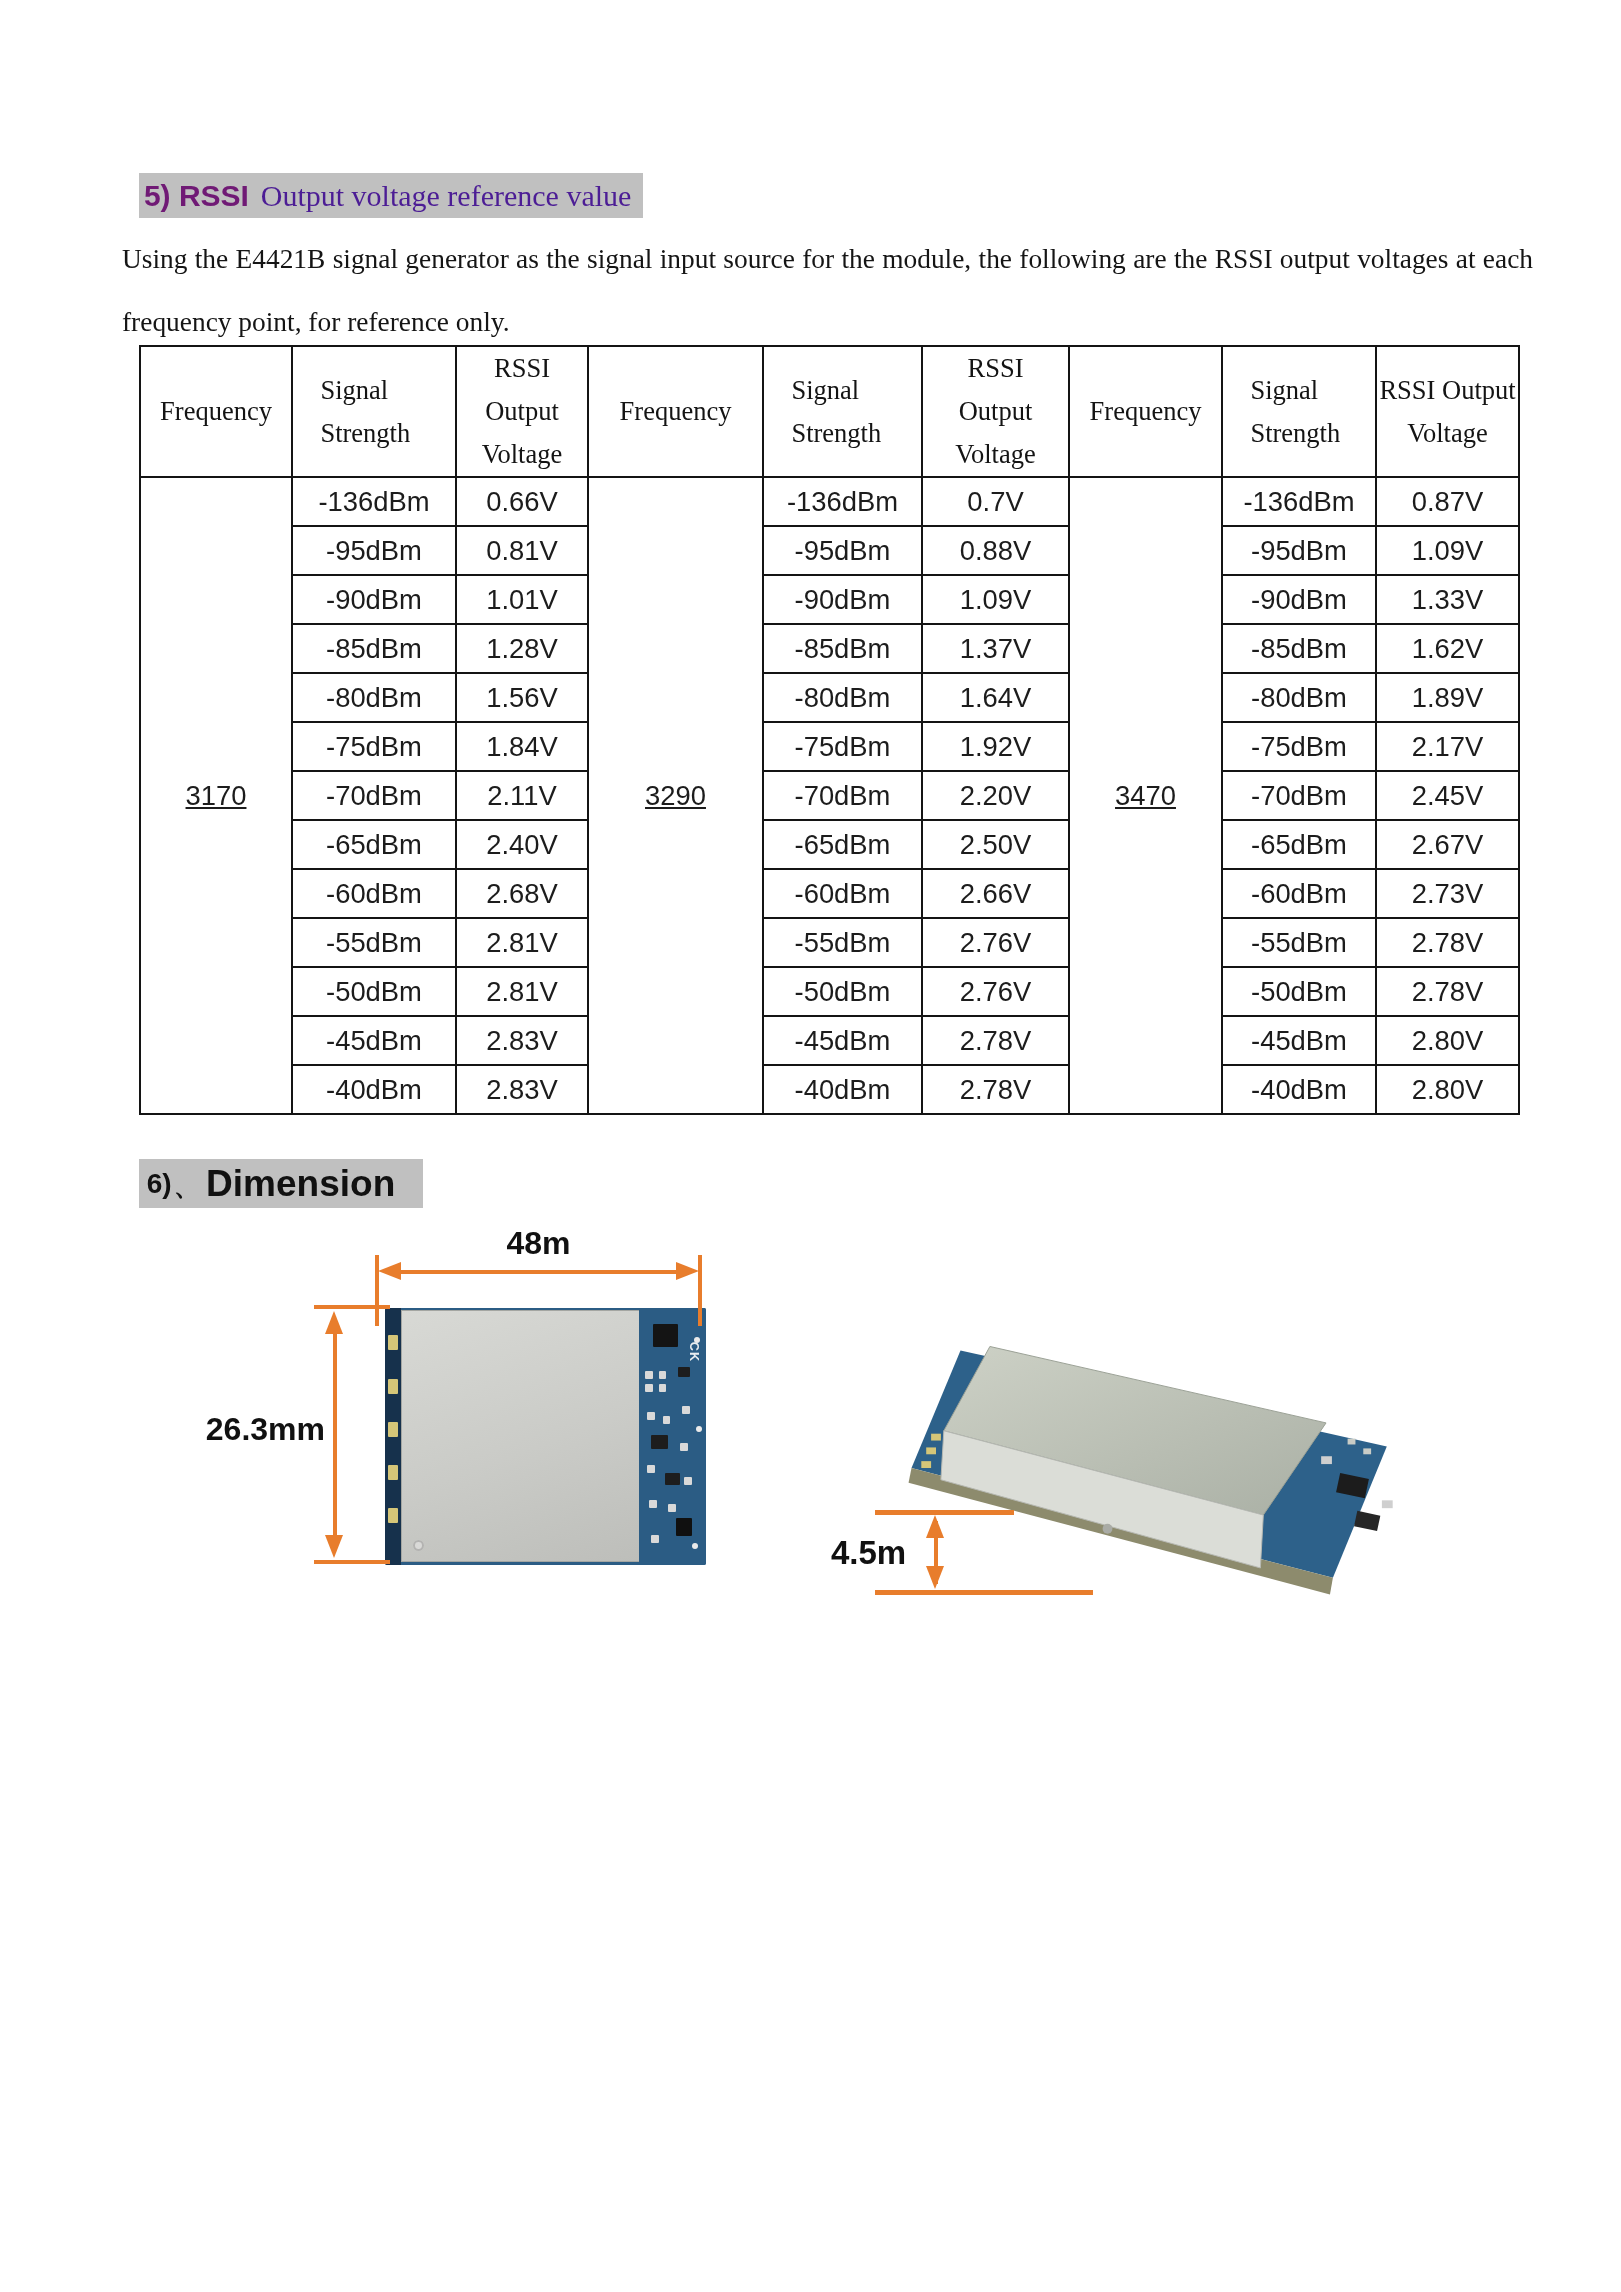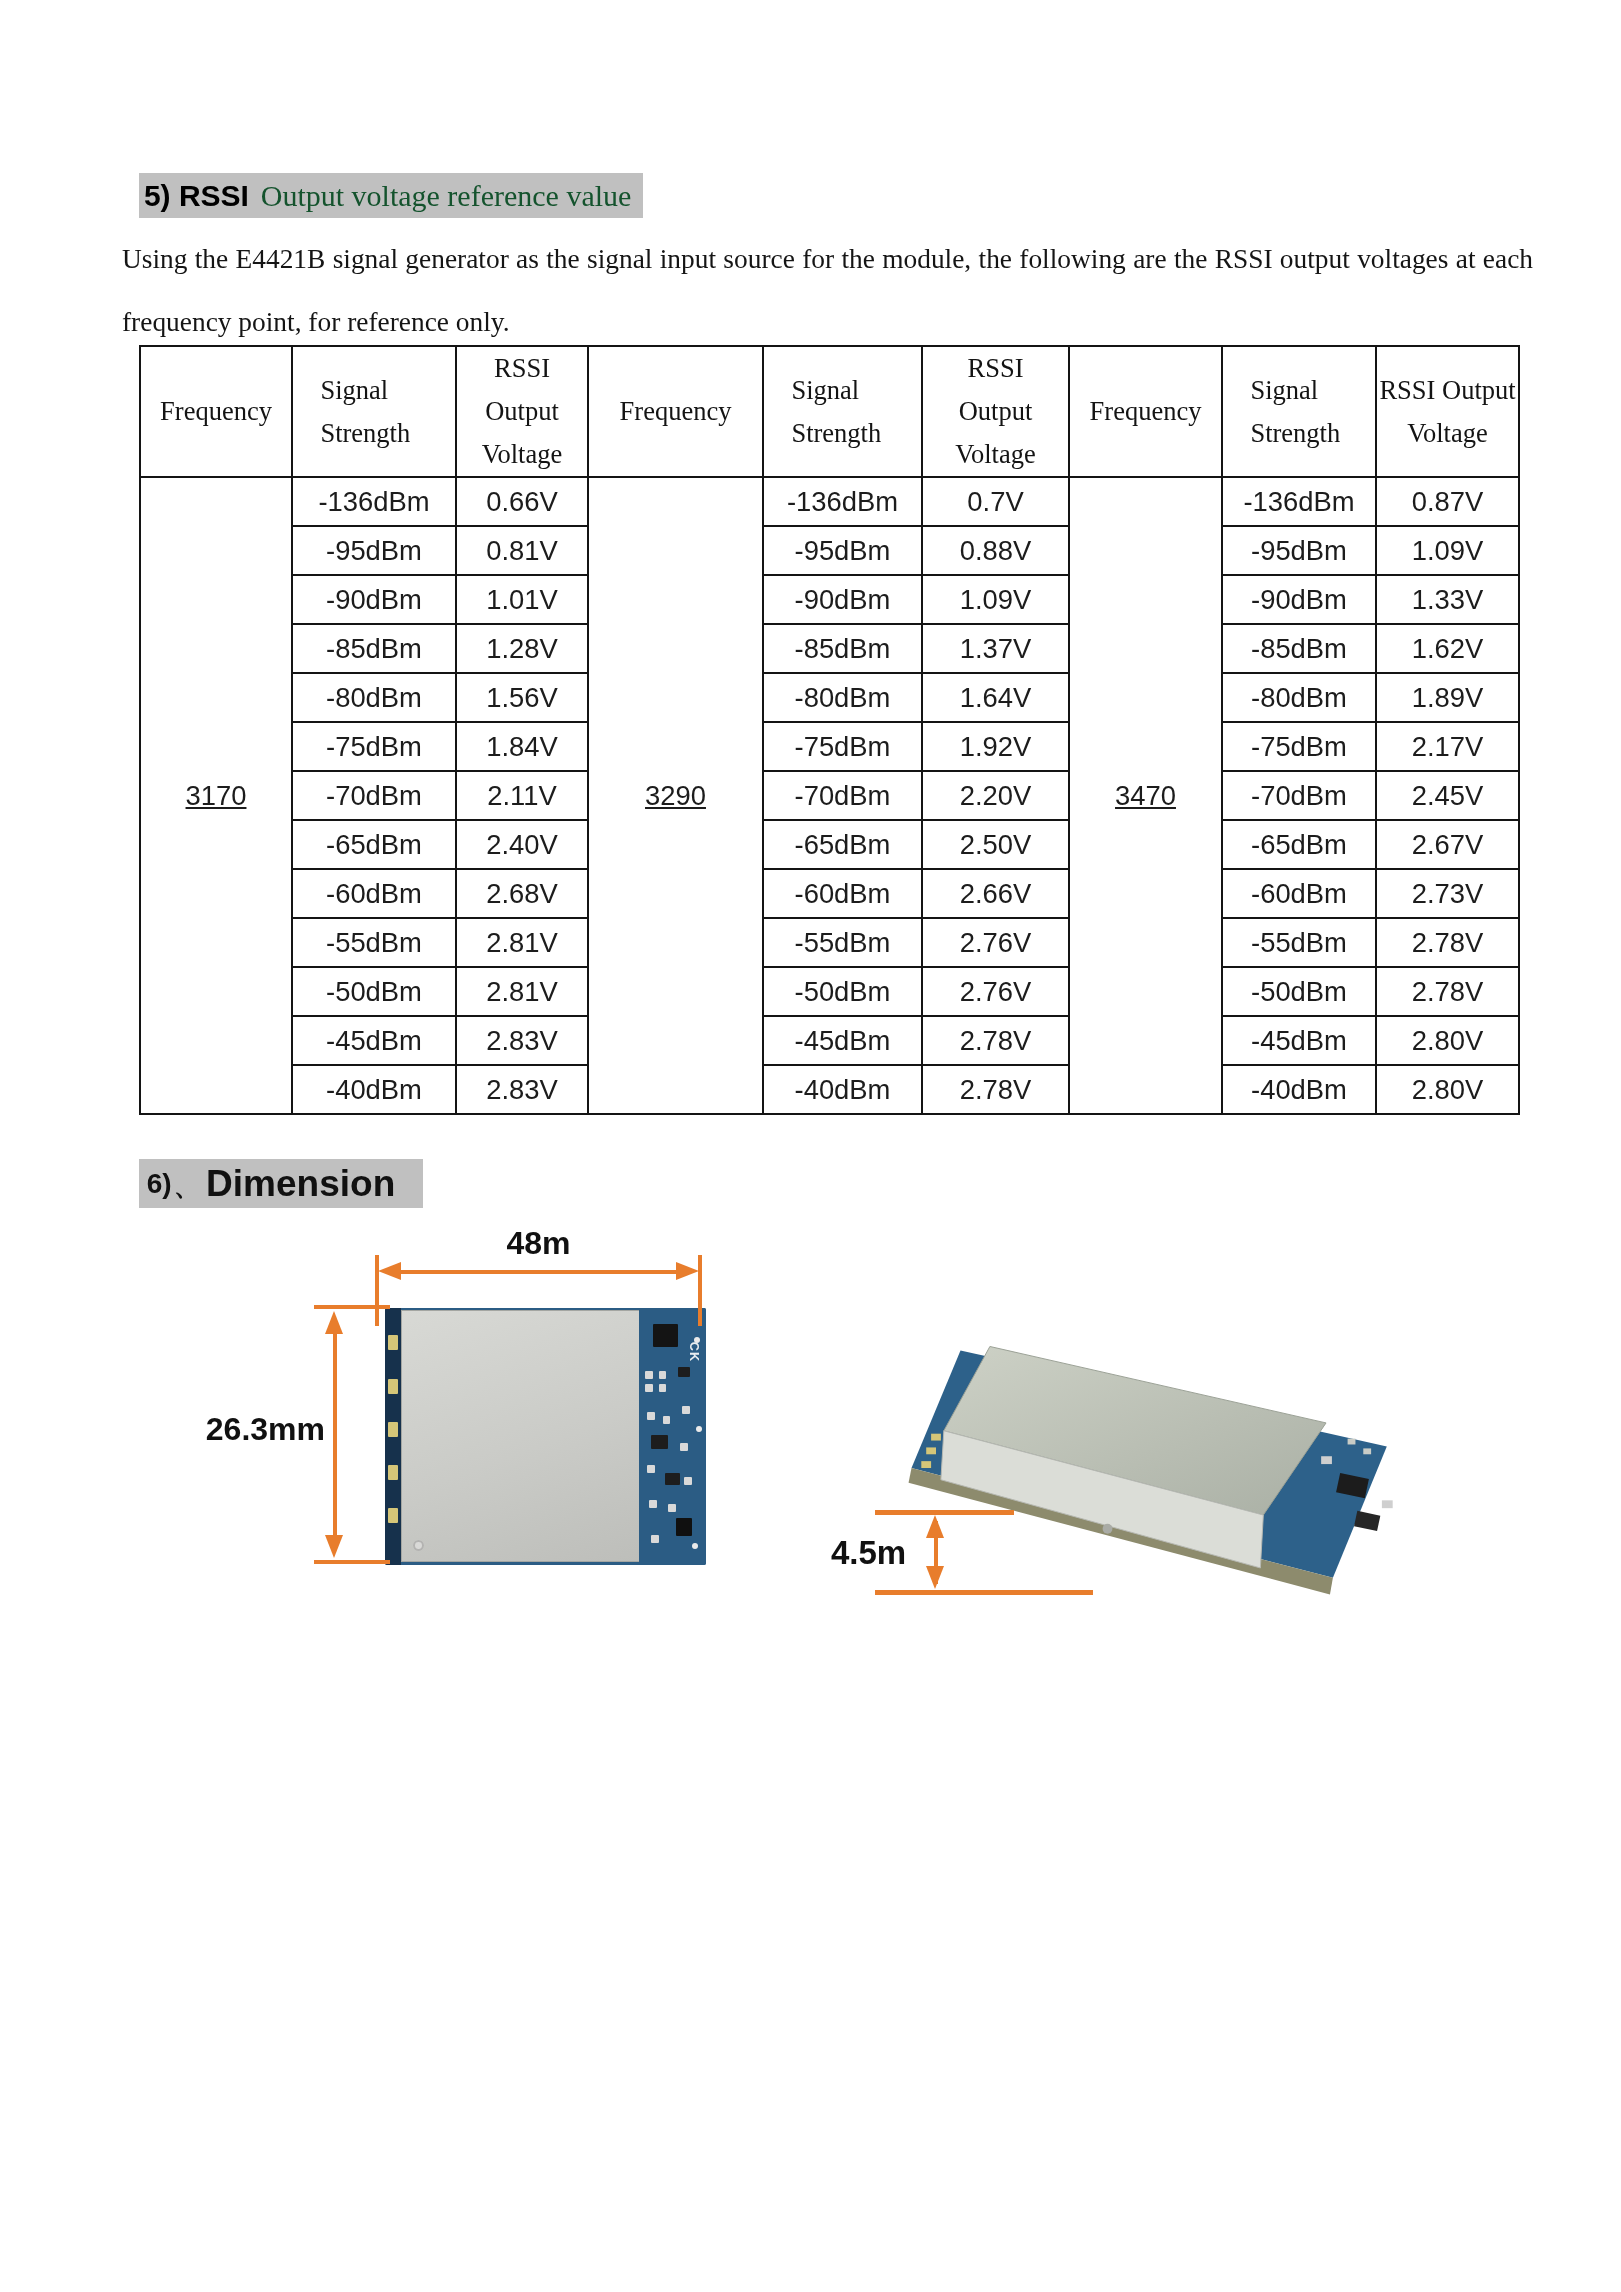--- a/index.html
+++ b/index.html
@@ -9,22 +9,22 @@
     font-family:"Liberation Sans", sans-serif; color:#1c1c1c;
   }
   .abs { position:absolute; }
 
   
   .h5 {
     left:139px; top:173px; height:45px; background:#C0C0C0;
     display:flex; align-items:center; gap:11.8px; padding:0 11.8px 0 4.9px;
     width:max-content;
   }
-  .h5-num { font:bold 30px "Liberation Sans", sans-serif; color:#000000; white-space:nowrap; }
-  .h5-rest { font:30px "Liberation Serif", serif; color:#14532d; white-space:nowrap; }
+  .h5-num { font:bold 30px "Liberation Sans", sans-serif; color:#701a75; white-space:nowrap; }
+  .h5-rest { font:30px "Liberation Serif", serif; color:#4c1d95; white-space:nowrap; }
 
   
   .para {
     left:122px; top:228px; width:1411px;
     font:27.4px/63px "Liberation Serif", serif; color:#151515;
     text-align:justify;
   }
 
   
   table.rssi {

